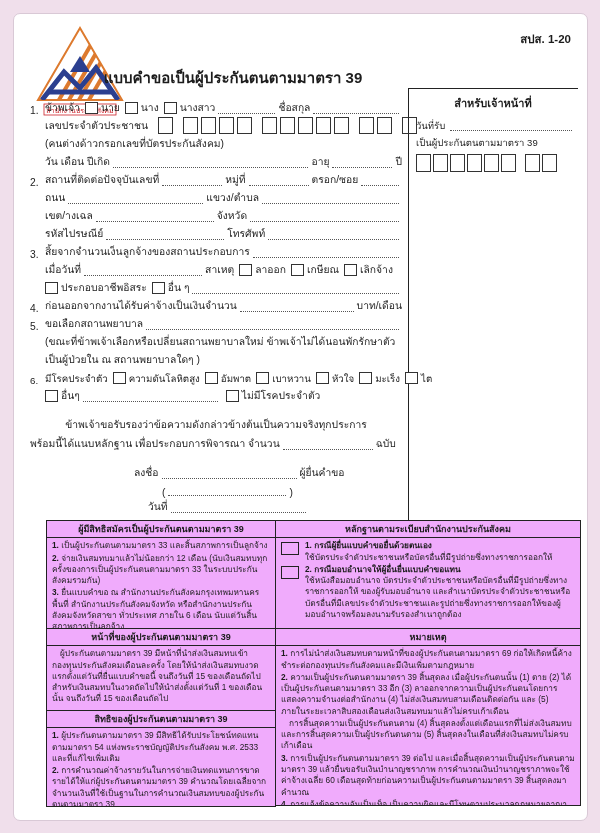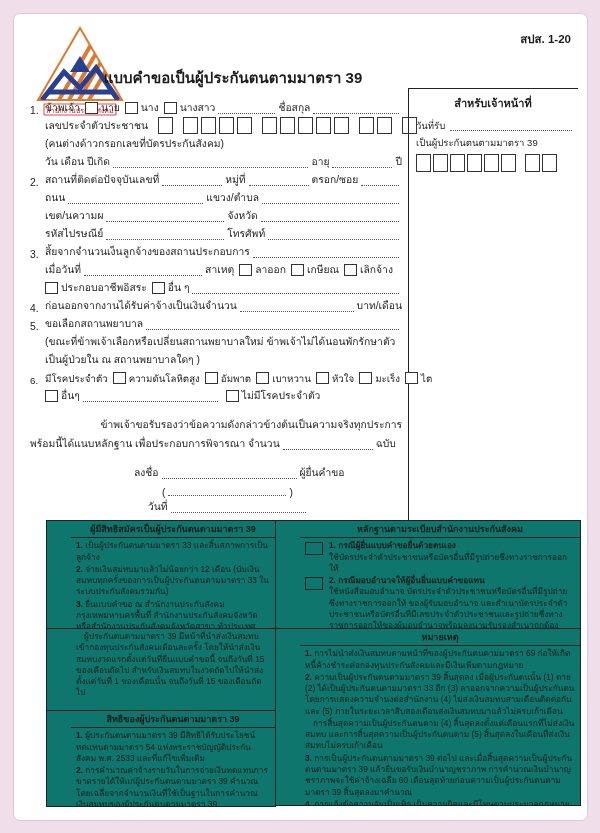--- a/index.html
+++ b/index.html
@@ -47,31 +47,31 @@
   .dots.w90{flex:0 0 90px;}
   .dots.w120{flex:0 0 118px;}
   .dots.w135{flex:0 0 135px;}
   .cb{display:inline-block;width:11px;height:10px;border:1px solid #333;
       margin:0 3px 2px 5px;flex:0 0 auto;background:#fff;}
   .db{display:inline-block;width:13px;height:15px;border:1px solid #333;margin-right:3px;flex:0 0 auto;}
   .gap{display:inline-block;width:7px;flex:0 0 auto;}
   .tight{font-size:9.7px;}
   
   .cert{position:absolute;left:16px;top:402px;width:372px;font-size:10.3px;}
-  .cert .c1{text-align:right;height:18px;}
+  .cert .c1{text-align:center;height:18px;}
   .cert .c2{display:flex;align-items:flex-end;height:18px;white-space:nowrap;}
   .signature{position:absolute;left:120px;top:450px;width:250px;font-size:10.3px;}
   .signature .sl{display:flex;align-items:flex-end;height:17px;white-space:nowrap;}
   .signature .sl2{padding-left:28px;}
   .signature .sl3{padding-left:14px;}
   
   .info-table{position:absolute;left:32px;top:506px;width:535px;height:282px;font-size:8.3px;line-height:1.36;}
   .col-left{position:absolute;left:0;top:0;width:230px;}
   .col-right{position:absolute;left:229px;top:0;width:306px;}
-  .ibox{border:1px solid #222;margin-top:-1px;background:#0f766e;overflow:hidden;padding-left:24px;}
+  .ibox{border:1px solid #222;margin-top:-1px;background:#f0abfc;overflow:hidden;}
   .ibox:first-child{margin-top:0;}
   .hd{font-weight:bold;text-align:center;font-size:9px;border-bottom:1px solid #222;padding:2px 2px;}
   .bd{padding:2px 5px 3px 5px;}
   .bd p{margin:0 0 1px 0;}
   .bnum{font-weight:bold;}
   .indent{text-indent:8px;}
   .evrow{display:flex;align-items:flex-start;margin-bottom:1px;}
   .ecb{flex:0 0 16px;height:11px;border:1px solid #222;margin:2px 6px 0 0;}
   .evtitle{font-weight:bold;}
   .h-eligibility{height:107px;}
@@ -194,21 +194,21 @@
     </div>
 
     <div class="fl ind">
       <span>ถนน</span>
       <span class="dots w135"></span>
       <span>แขวง/ตำบล</span>
       <span class="dots"></span>
     </div>
 
     <div class="fl ind">
-      <span>เขต/นความผ</span>
+      <span>เขต/างเฉล</span>
       <span class="dots w120"></span>
       <span>จังหวัด</span>
       <span class="dots"></span>
     </div>
 
     <div class="fl ind">
       <span>รหัสไปรษณีย์</span>
       <span class="dots w120"></span>
       <span>โทรศัพท์</span>
       <span class="dots"></span>
@@ -317,20 +317,21 @@
     <div class="col-left">
       <div class="ibox h-eligibility">
         <div class="hd">ผู้มีสิทธิสมัครเป็นผู้ประกันตนตามมาตรา 39</div>
         <div class="bd">
           <p><span class="bnum">1.</span> <span>เป็นผู้ประกันตนตามมาตรา 33 และสิ้นสภาพการเป็นลูกจ้าง</span></p>
           <p><span class="bnum">2.</span> <span>จ่ายเงินสมทบมาแล้วไม่น้อยกว่า 12 เดือน (นับเงินสมทบทุกครั้งของการเป็นผู้ประกันตนตามมาตรา 33 ในระบบประกันสังคมรวมกัน)</span></p>
           <p><span class="bnum">3.</span> <span>ยื่นแบบคำขอ ณ สำนักงานประกันสังคมกรุงเทพมหานครพื้นที่ สำนักงานประกันสังคมจังหวัด หรือสำนักงานประกันสังคมจังหวัดสาขา ทั่วประเทศ ภายใน 6 เดือน นับแต่วันสิ้นสภาพการเป็นลูกจ้าง</span></p>
         </div>
       </div>
       <div class="ibox h-duty">
+        <div class="hd">หน้าที่ของผู้ประกันตนตามมาตรา 39</div>
         <div class="bd">
           <p class="indent">ผู้ประกันตนตามมาตรา 39 มีหน้าที่นำส่งเงินสมทบเข้ากองทุนประกันสังคมเดือนละครั้ง โดยให้นำส่งเงินสมทบงวดแรกตั้งแต่วันที่ยื่นแบบคำขอนี้ จนถึงวันที่ 15 ของเดือนถัดไป สำหรับเงินสมทบในงวดถัดไปให้นำส่งตั้งแต่วันที่ 1 ของเดือนนั้น จนถึงวันที่ 15 ของเดือนถัดไป</p>
         </div>
       </div>
       <div class="ibox h-rights">
         <div class="hd">สิทธิของผู้ประกันตนตามมาตรา 39</div>
         <div class="bd">
           <p><span class="bnum">1.</span> <span>ผู้ประกันตนตามมาตรา 39 มีสิทธิได้รับประโยชน์ทดแทนตามมาตรา 54 แห่งพระราชบัญญัติประกันสังคม พ.ศ. 2533 และที่แก้ไขเพิ่มเติม</span></p>
           <p><span class="bnum">2.</span> <span>การคำนวณค่าจ้างรายวันในการจ่ายเงินทดแทนการขาดรายได้ให้แก่ผู้ประกันตนตามมาตรา 39 คำนวณโดยเฉลี่ยจากจำนวนเงินที่ใช้เป็นฐานในการคำนวณเงินสมทบของผู้ประกันตนตามมาตรา 39</span></p>
         </div>

